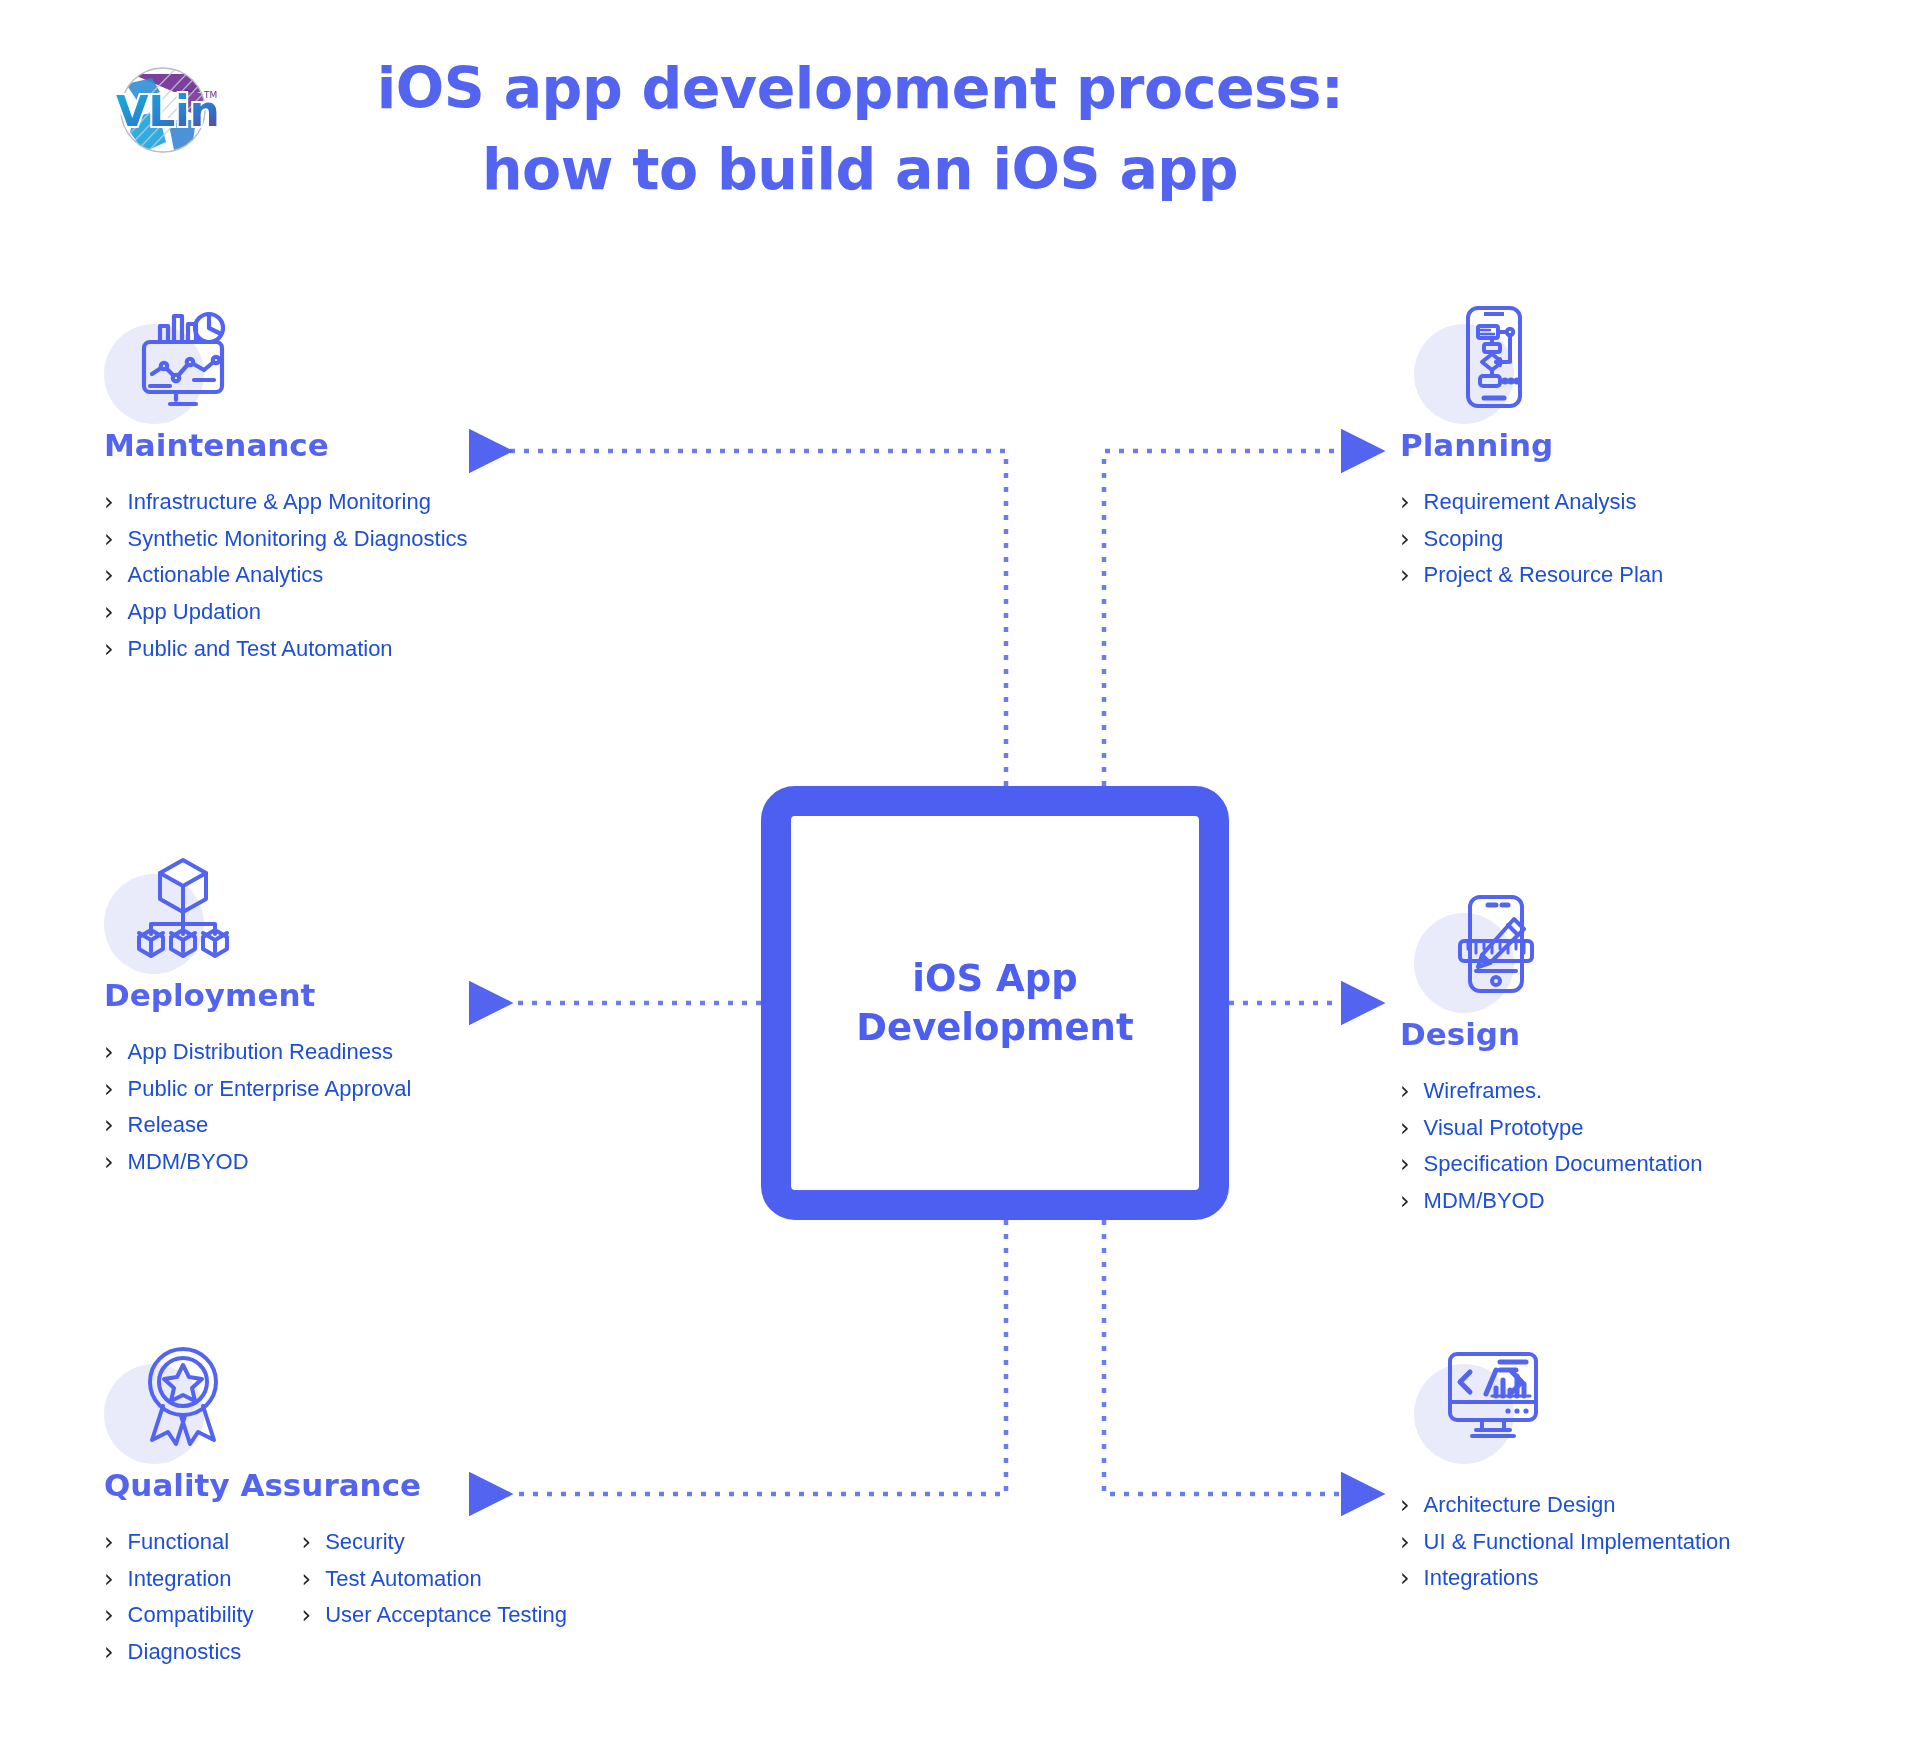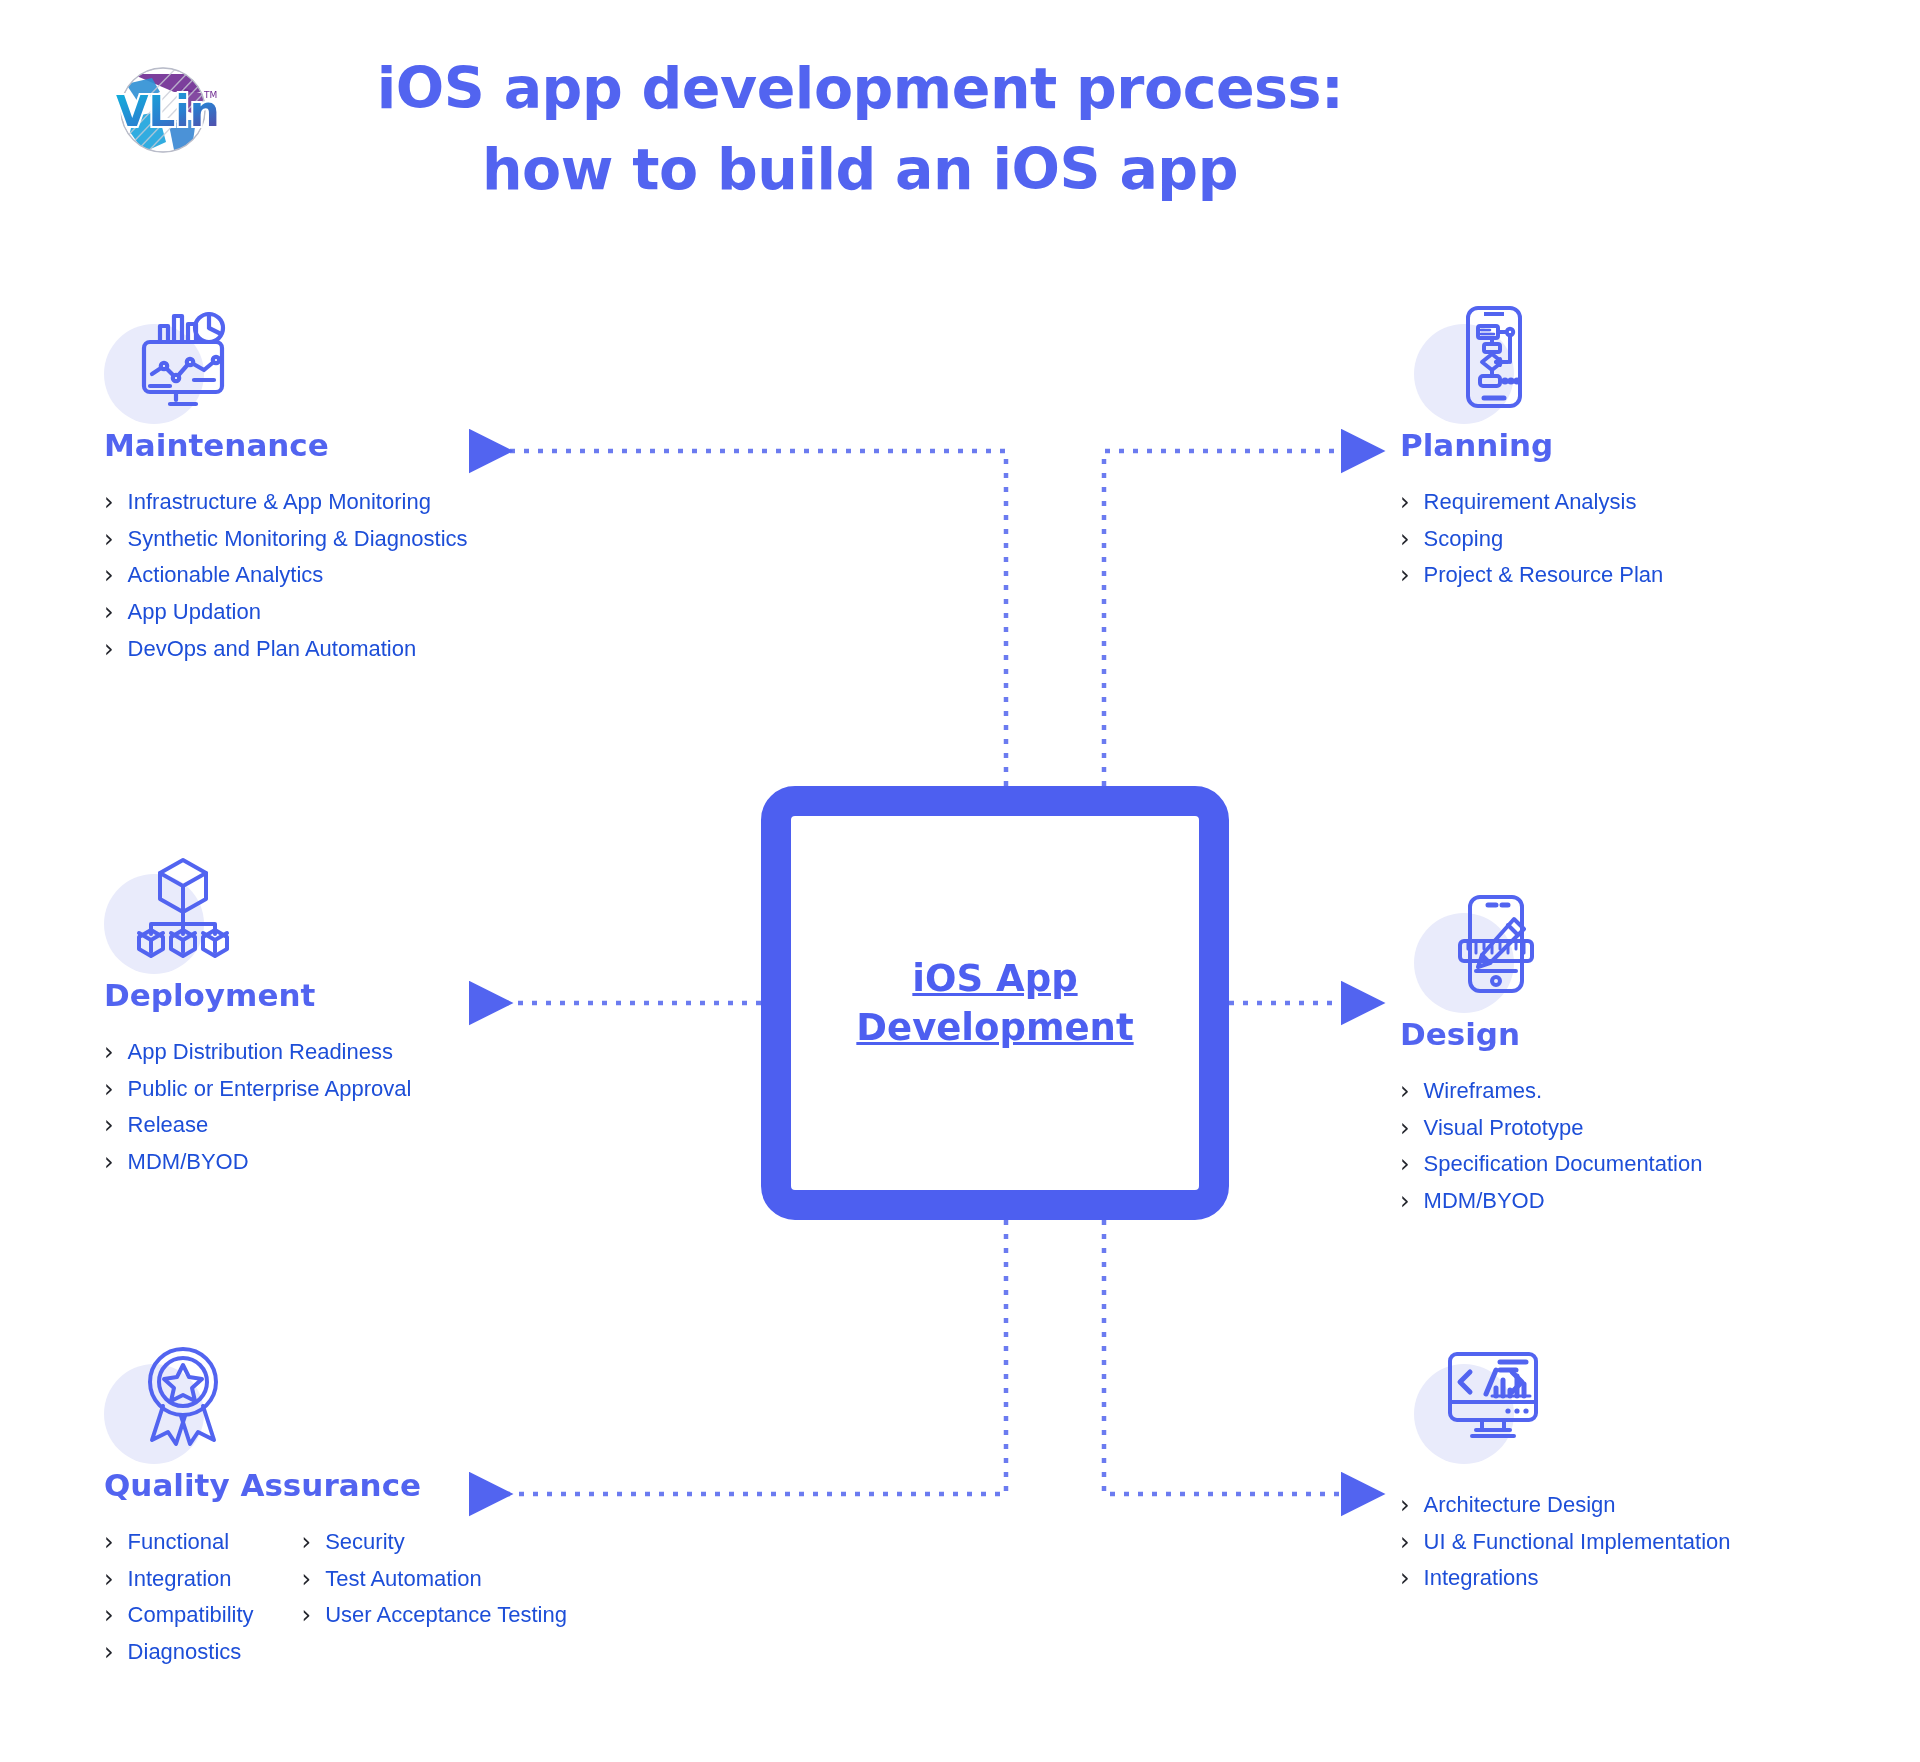--- a/index.html
+++ b/index.html
@@ -57,21 +57,20 @@
     align-items: center;
     justify-content: center;
   }
   #center-box .inner {
     text-align: center;
     color: #4d5ff0;
     font-family: "DejaVu Sans", sans-serif;
     font-weight: bold;
     font-size: 37px;
     line-height: 1.33;
-    text-decoration: underline;
   }
   #center-box .inner span { display: block; white-space: nowrap; }
 
   
   #connectors {
     position: absolute;
     left: 0; top: 0;
     width: 1920px;
     height: 1762px;
     pointer-events: none;
@@ -258,21 +257,21 @@
         <div class="list-item">
           <span class="chev">›</span>
           <span class="li-text">Actionable Analytics</span>
         </div>
         <div class="list-item">
           <span class="chev">›</span>
           <span class="li-text">App Updation</span>
         </div>
         <div class="list-item">
           <span class="chev">›</span>
-          <span class="li-text">DevOps and Plan Automation</span>
+          <span class="li-text">Public and Test Automation</span>
         </div>
       </div>
     </div>
   </div>
 
   <div class="block left" id="blk-deployment">
     <div class="block-icon">
       <div class="halo"></div>
       <svg width="106" height="106" viewBox="0 0 106 106" fill="none" stroke="#5264f0" stroke-width="4" stroke-linecap="round" stroke-linejoin="round">
         <path d="M53 6 L76 19 L76 45 L53 58 L30 45 L30 19 Z"></path>

